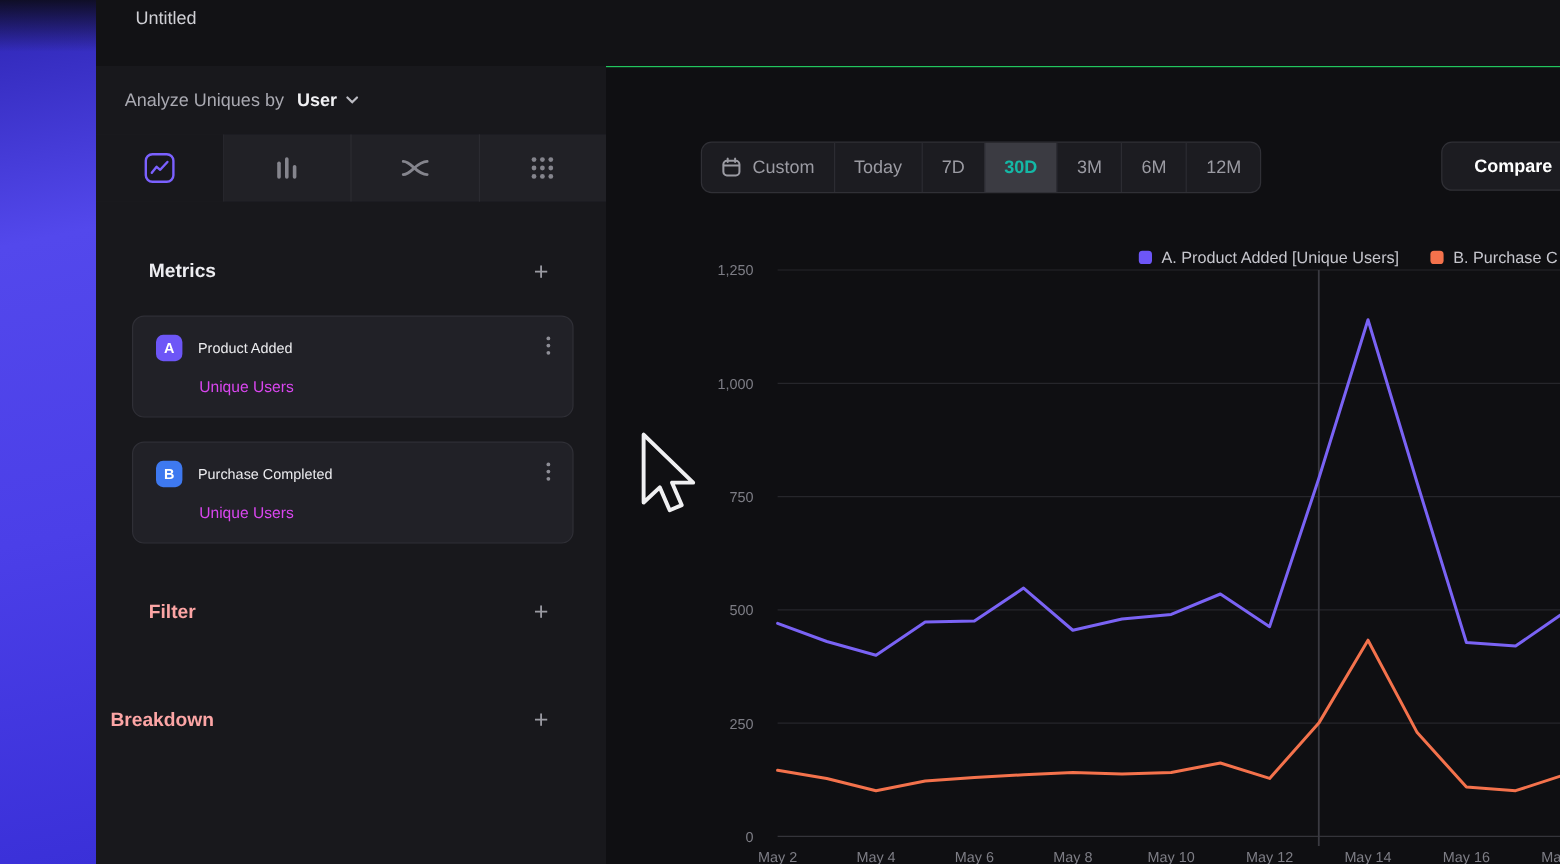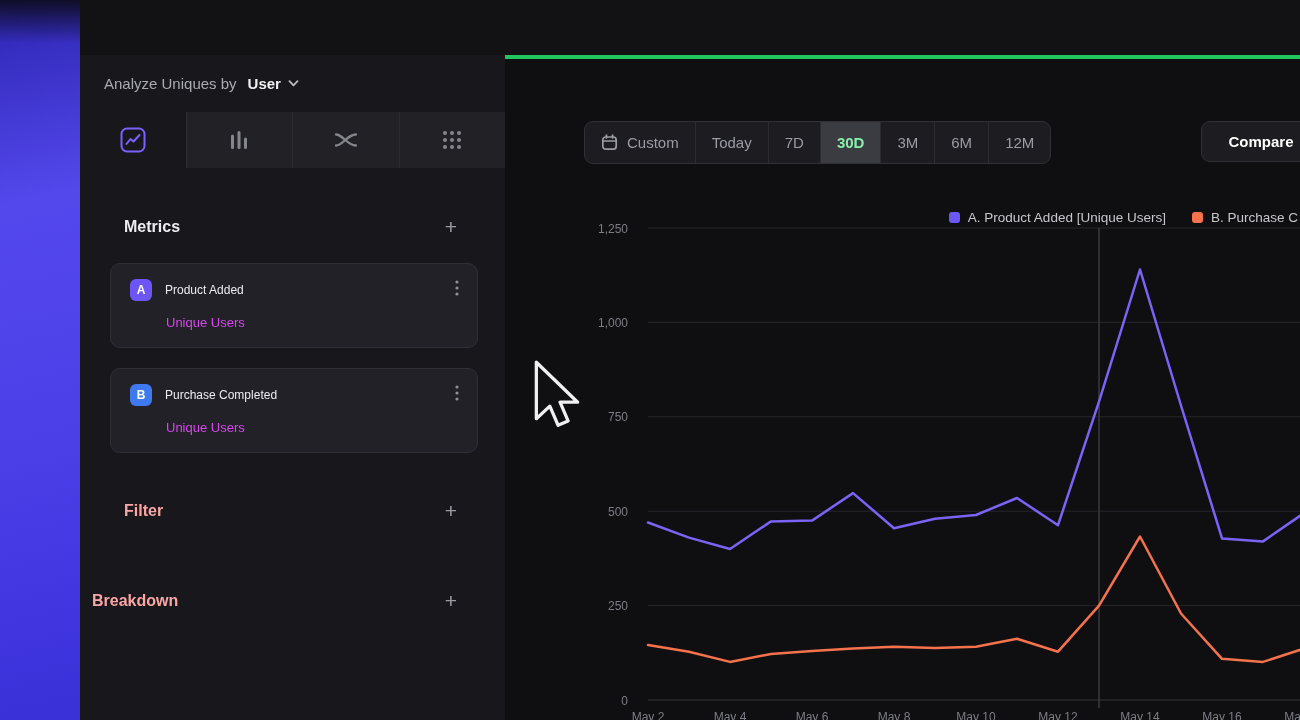--- a/index.html
+++ b/index.html
@@ -48,50 +48,53 @@
   .metric-card.first{margin-top:25px;}
   .card-row{display:flex;align-items:center;gap:13px;padding:14px 14px 0 19px;}
   .badge{width:22px;height:22px;border-radius:6px;display:flex;align-items:center;
     justify-content:center;font-size:12px;font-weight:700;color:#fff;}
   .card-title{font-size:12px;color:#ececef;}
   .kebab{margin-left:auto;background:none;border:none;cursor:pointer;padding:2px 4px;}
   .card-sub{padding-left:55px;margin-top:14px;font-size:13px;color:#d946ef;}
 
   
   .main{position:absolute;left:425px;top:55px;width:795px;height:665px;
-    background:#0f0f12;border-top:4px solid #22c55e;box-sizing:border-box;}
+    background:#0f0f12;border-top:1px solid #22c55e;box-sizing:border-box;}
   .range-bar{position:absolute;left:79px;top:62px;height:41px;display:flex;
     background:#1c1c21;border:1px solid #303036;border-radius:9px;overflow:hidden;}
   .range-btn{display:flex;align-items:center;gap:9px;padding:0 16px;height:100%;
     background:none;border:none;border-right:1px solid #2c2c32;cursor:pointer;
     font-family:inherit;}
   .range-btn:last-child{border-right:none;}
   .range-btn span{font-size:15px;color:#9b9ba3;}
   .range-btn.selected{background:#3b3b42;}
-  .range-btn.selected span{color:#86efac;font-weight:600;}
+  .range-btn.selected span{color:#14b8a6;font-weight:600;}
   .compare-btn{position:absolute;left:696px;top:62px;height:41px;width:120px;
     background:#1c1c21;border:1px solid #303036;border-radius:9px;color:#fff;
     font-size:15px;font-weight:600;cursor:pointer;font-family:inherit;}
   .legend{position:absolute;top:151px;right:2px;display:flex;gap:26px;align-items:flex-end;
     white-space:nowrap;}
   .legend-item{display:flex;align-items:center;gap:8px;cursor:pointer;}
   .legend-item .lg-label{font-size:13.5px;color:#c6c6cd;}
   .swatch{width:11px;height:11px;border-radius:3px;display:inline-block;}
   .chart{position:absolute;left:0;top:155px;}
 
   
   .cursor{position:absolute;left:532px;top:360px;z-index:20;pointer-events:none;}
 </style>
 </head>
 <body>
 
 <div id="screen">
   <div class="strip"></div>
 
   <div class="app">
+    <div class="topbar">
+      <span class="window-title">Untitled</span>
+    </div>
 
     <aside class="sidebar">
       <div class="analyze-row">
         <span class="analyze-prefix">Analyze Uniques by</span>
         <button class="analyze-select">
           <span>User</span>
           <svg width="11" height="7" viewBox="0 0 11 7">
             <path d="M1.5 1.2 L5.5 5.3 L9.5 1.2" stroke="#bcbcc3" stroke-width="1.8" fill="none" stroke-linecap="round" stroke-linejoin="round"></path>
           </svg>
         </button>

